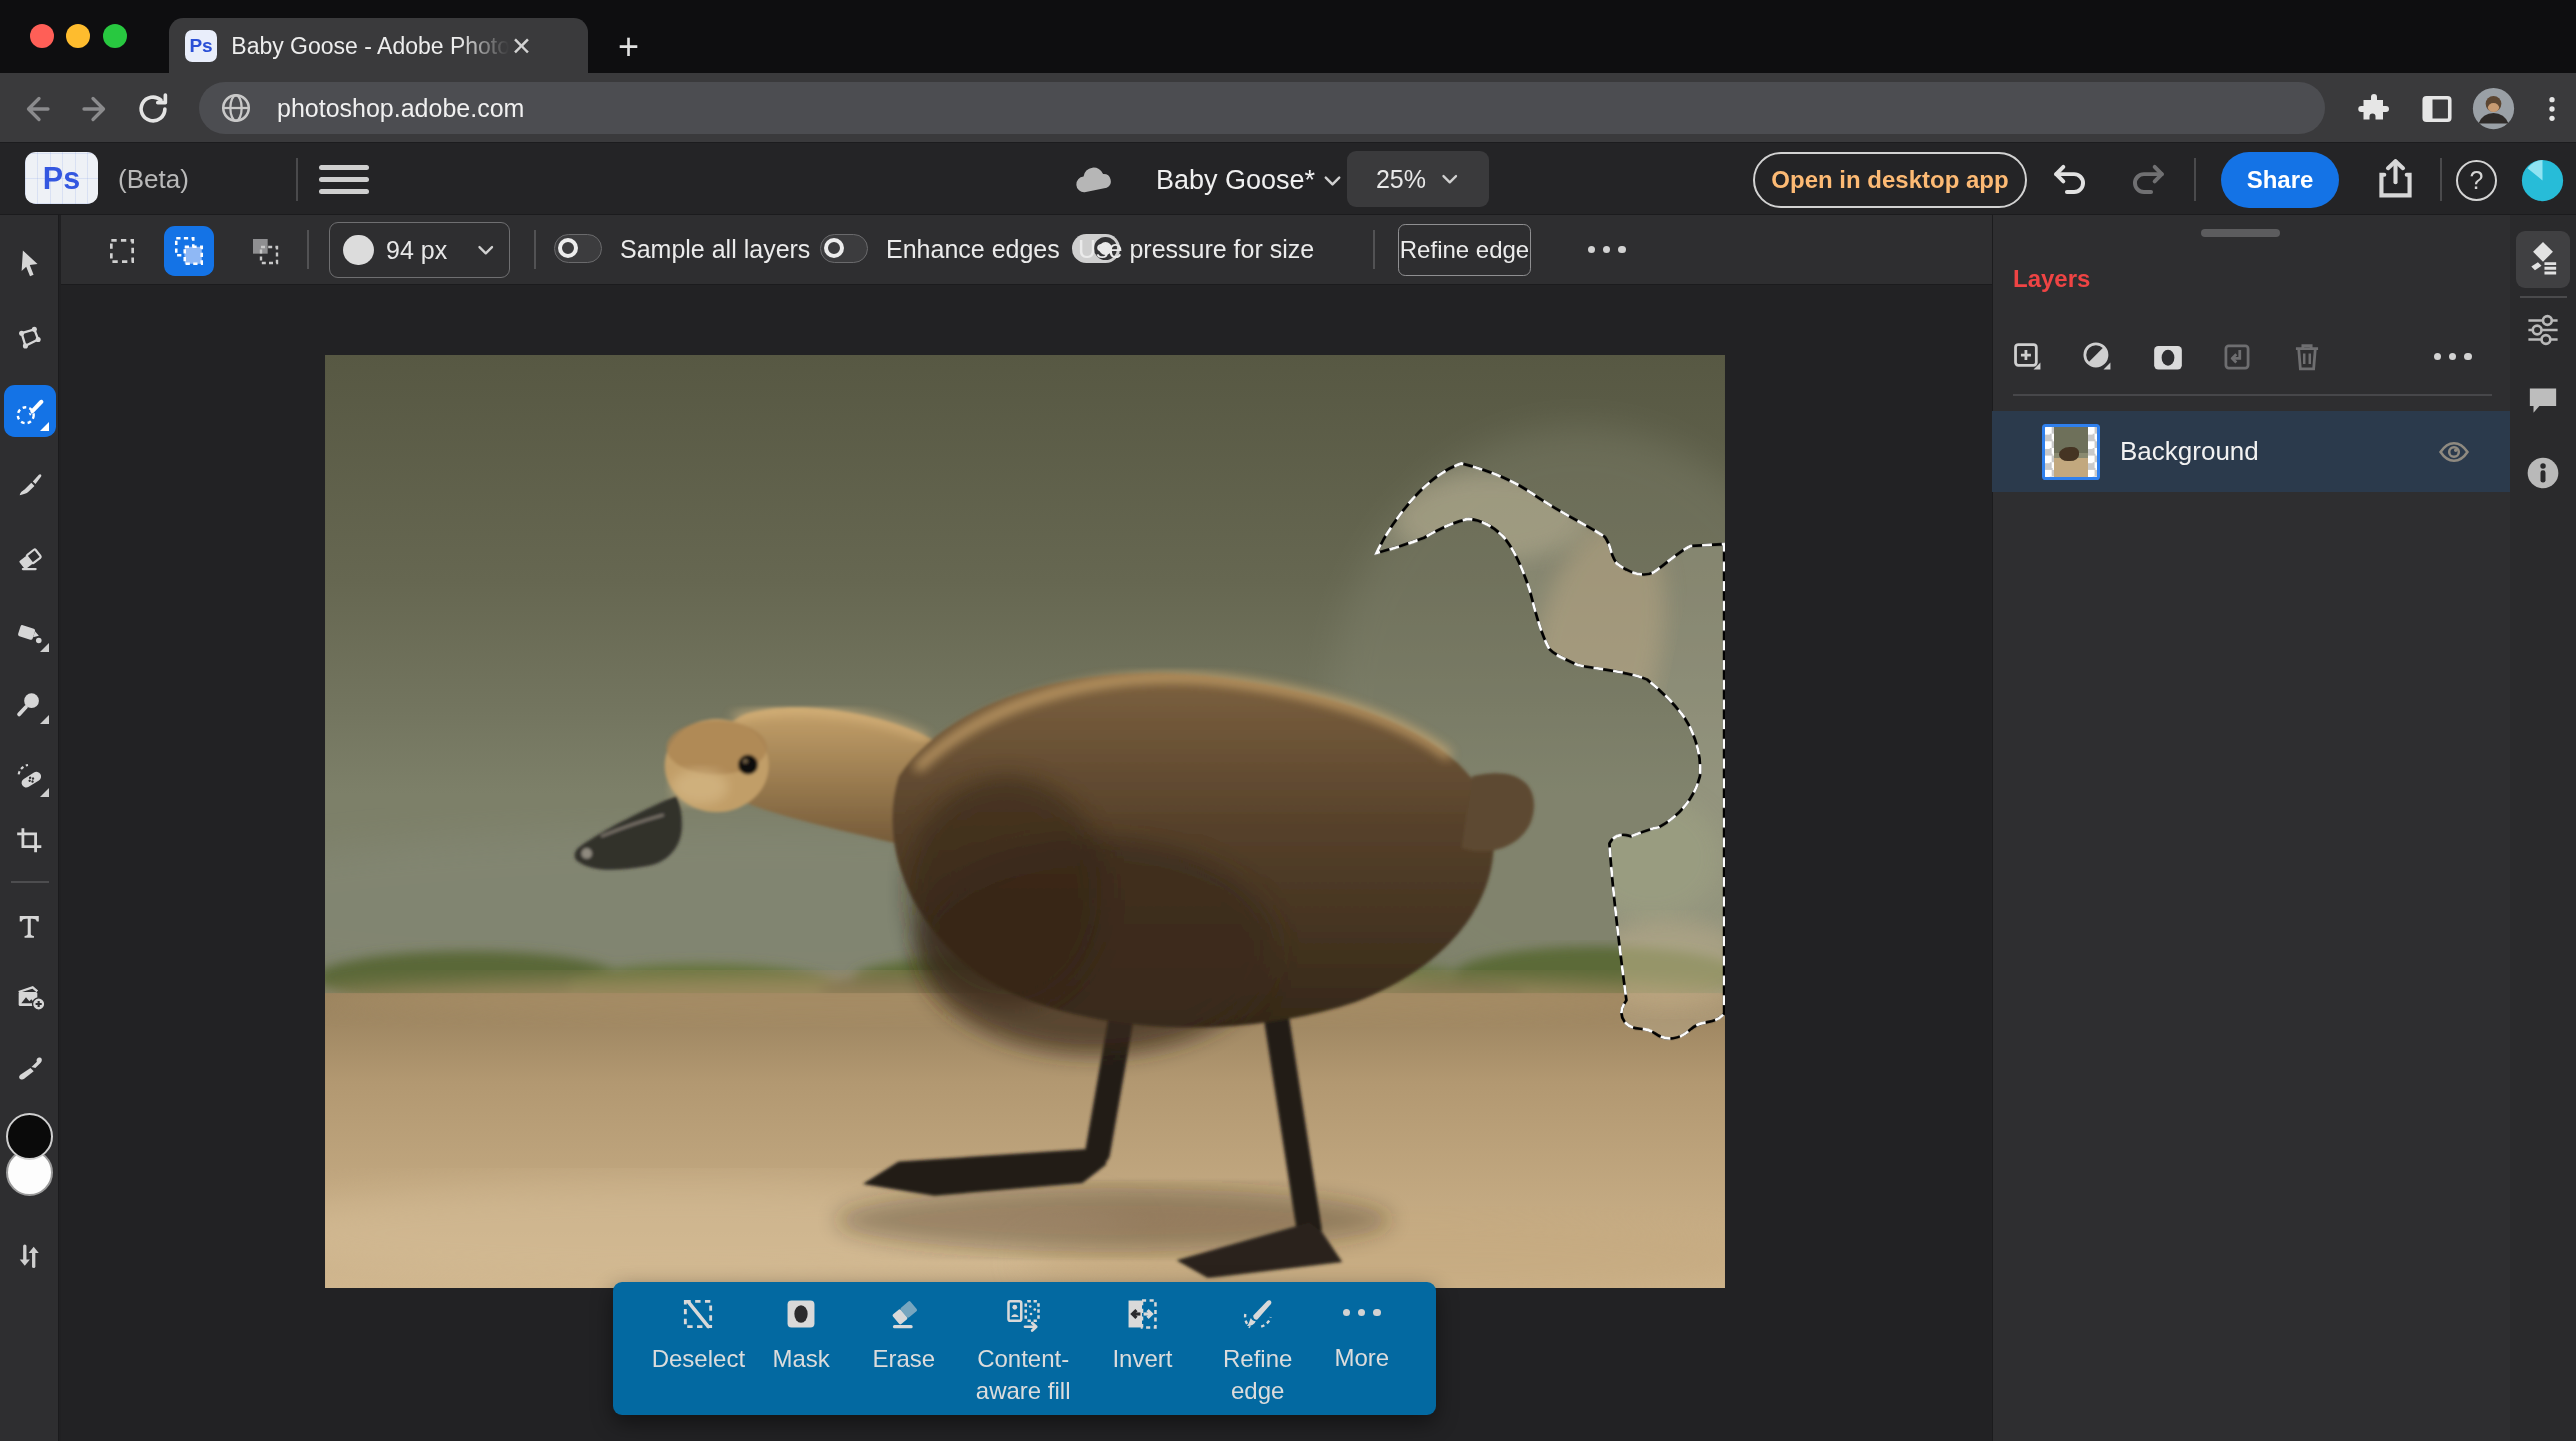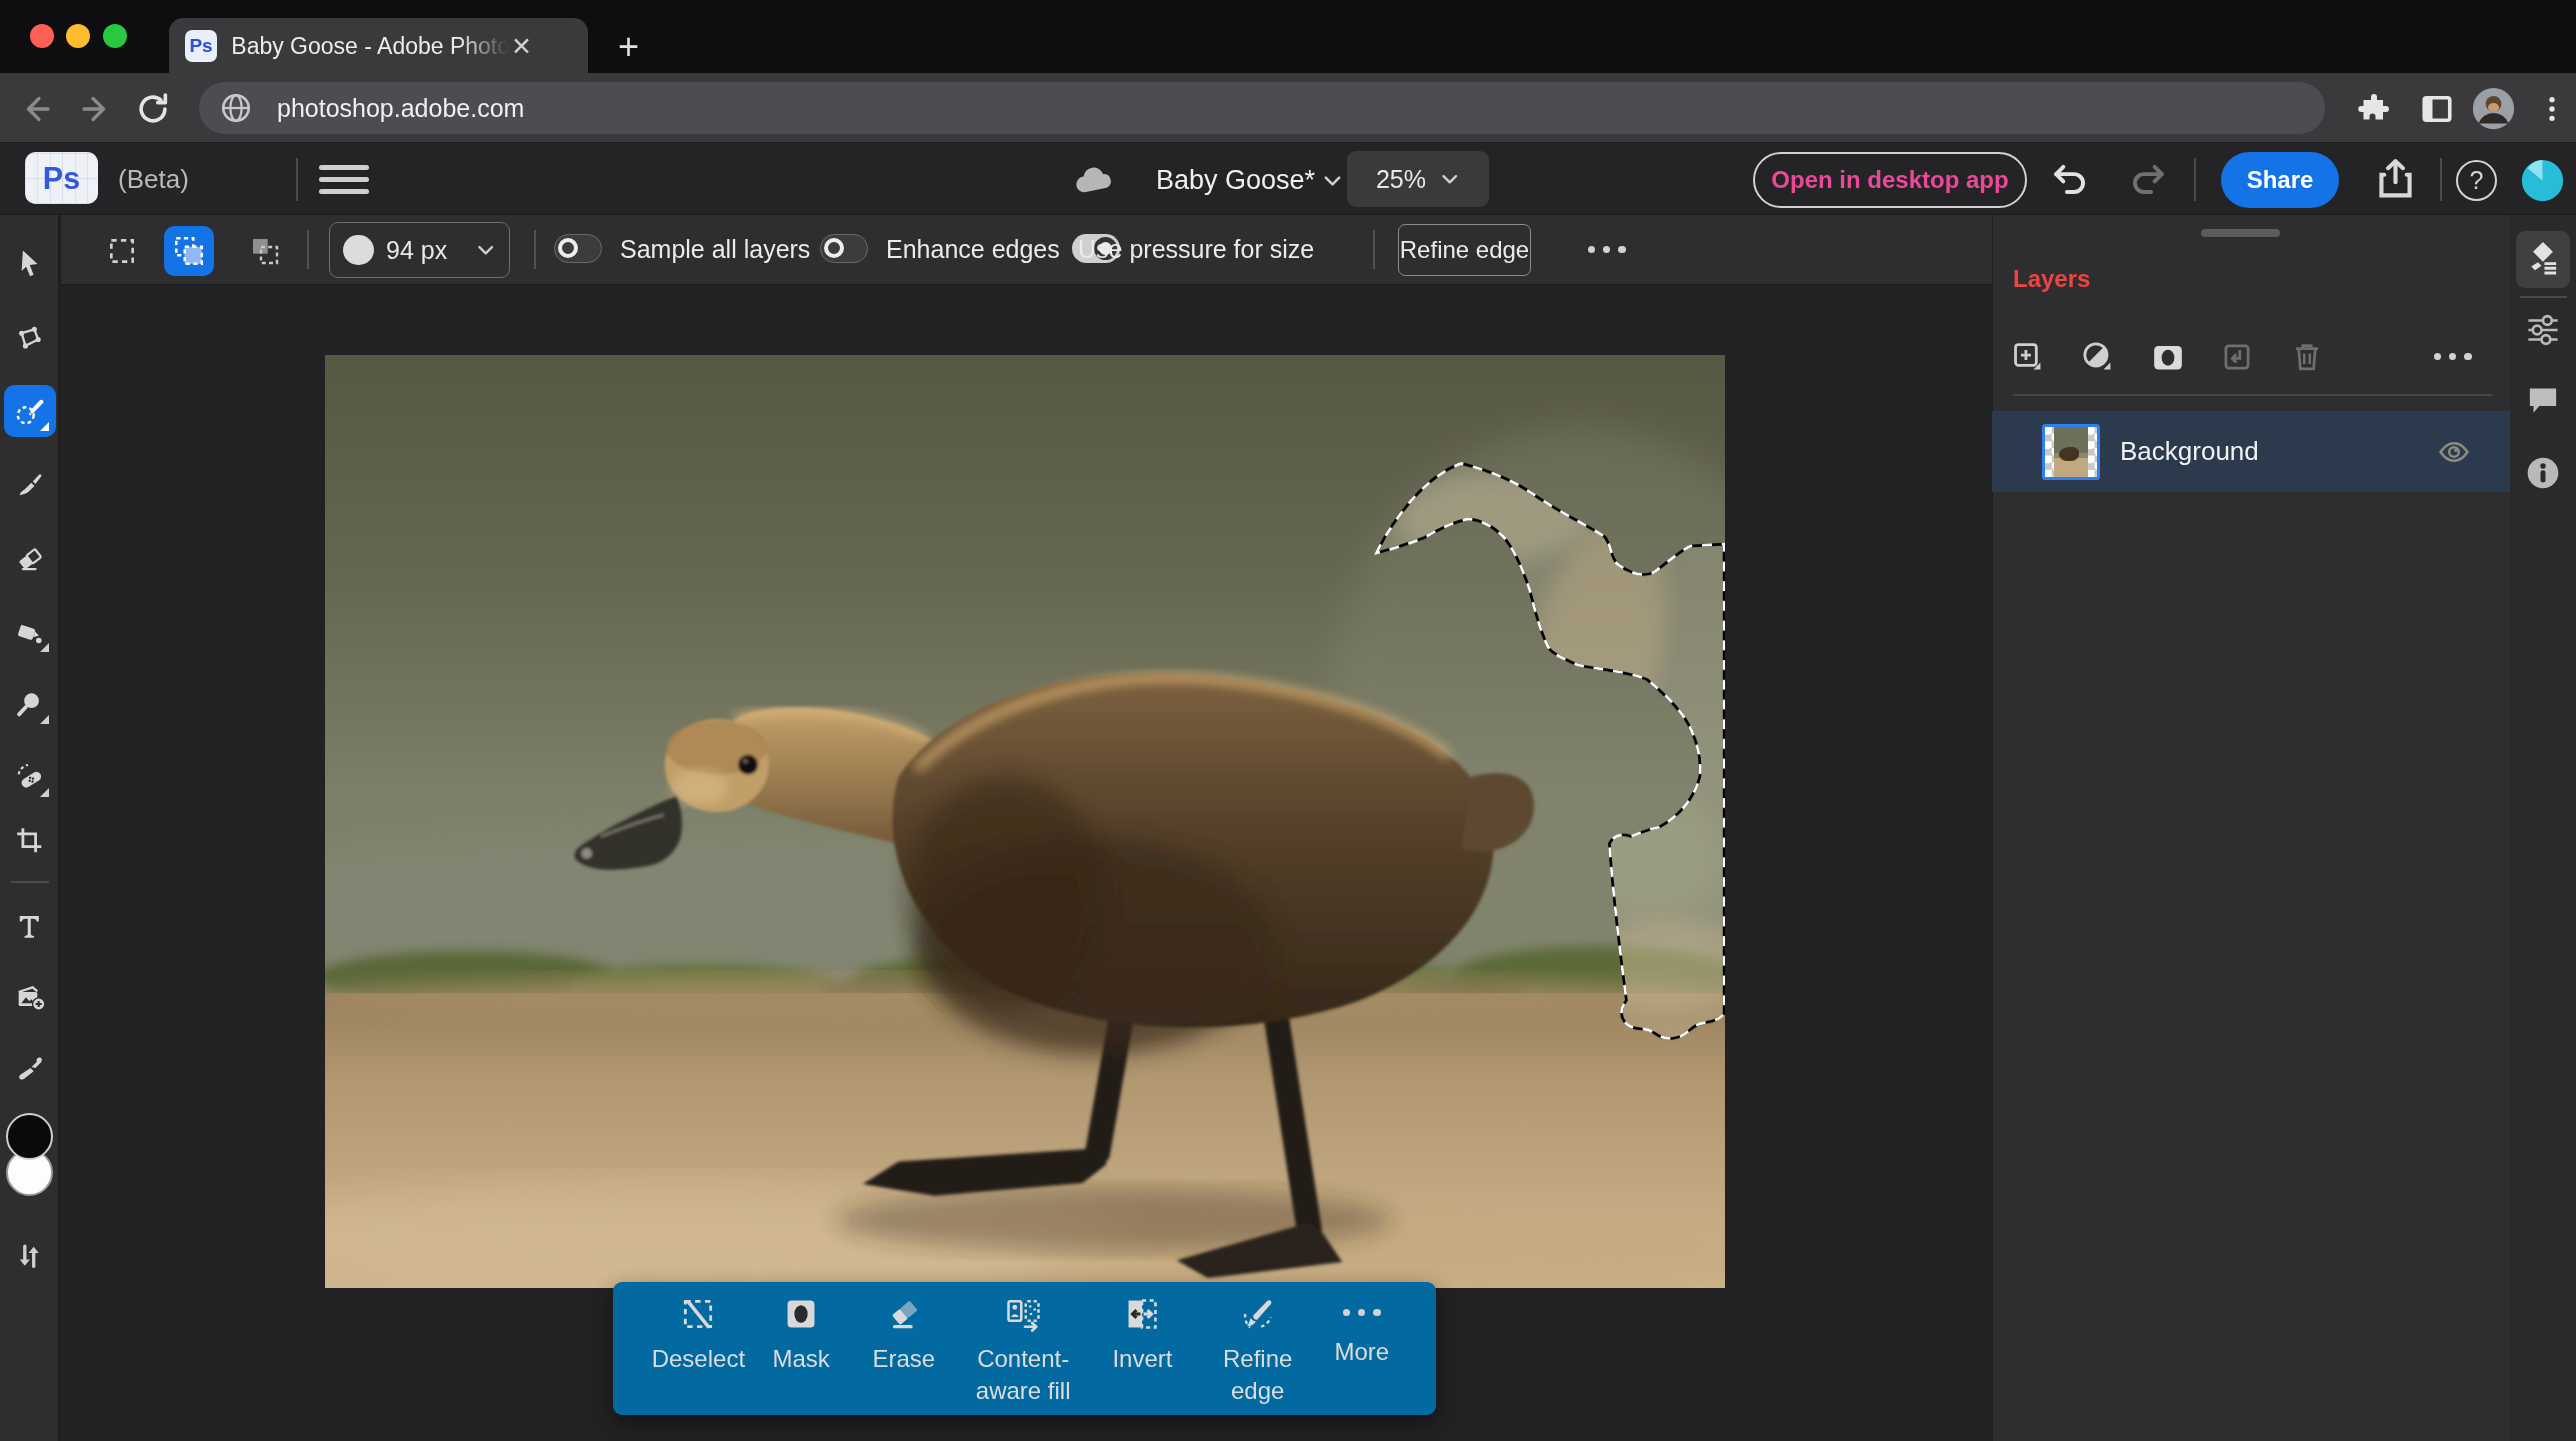--- a/index.html
+++ b/index.html
@@ -174,21 +174,21 @@
     <svg width="23" height="23" viewBox="0 0 24 24">
         <path d="M5 9 L12 16 L19 9" stroke="#d0d0d0" stroke-width="2.6" fill="none" stroke-linecap="round" stroke-linejoin="round"></path>
       </svg>
   </div>
   <div class="abs" id="zoombox">
     <span>25%</span>
     <svg width="21.5" height="21.5" viewBox="0 0 24 24">
         <path d="M5 9 L12 16 L19 9" stroke="#d0d0d0" stroke-width="2.6" fill="none" stroke-linecap="round" stroke-linejoin="round"></path>
       </svg>
   </div>
-  <div class="pillbtn" style="left:1753px;width:274px;border:2.7px solid #d2d2d2;color:#ec4899">Open in desktop app</div>
+  <div class="pillbtn" style="left:1753px;width:274px;border:2.7px solid #d2d2d2;color:#fdba74">Open in desktop app</div>
   <div class="abs" style="left:2049px;top:158px">
     <svg width="43" height="43" viewBox="0 0 24 24">
         <path d="M8 5 L4 9 L8 13" stroke="#e2e2e2" stroke-width="2.2" fill="none" stroke-linecap="round" stroke-linejoin="round"></path>
         <path d="M4 9 H14 a5 5 0 0 1 0 10 H10" stroke="#e2e2e2" stroke-width="2.2" fill="none" stroke-linecap="round"></path>
       </svg>
   </div>
   <div class="abs" style="left:2126px;top:158px">
     <svg width="43" height="43" viewBox="0 0 24 24">
         <path d="M16 5 L20 9 L16 13" stroke="#707072" stroke-width="2.2" fill="none" stroke-linecap="round" stroke-linejoin="round"></path>
         <path d="M20 9 H10 a5 5 0 0 0 0 10 H14" stroke="#707072" stroke-width="2.2" fill="none" stroke-linecap="round"></path>
@@ -519,21 +519,21 @@
           <path d="M14 20 A9 9 0 0 0 20 14" stroke="#d9d9d9" stroke-width="1.5" fill="none" stroke-dasharray="2.2 2"></path>
         </svg>
       <span class="ctxlabel">Refine edge</span>
     </div>
     <div class="ctxitem" style="width:90px">
       <div class="dots3" style="margin-top:14.3px">
           <i></i>
           <i></i>
           <i></i>
         </div>
-      <span class="ctxlabel" style="margin-top:20px">More</span>
+      <span class="ctxlabel" style="margin-top:26px">More</span>
     </div>
   </div>
 
   <div class="abs" id="layerspanel"></div>
   <div class="abs" id="draghandle"></div>
   <div class="abs" id="layerstitle">Layers</div>
 
   <div class="lpicon" style="left:2008px">
     <svg width="36" height="36" viewBox="0 0 26 26">
         <rect x="4" y="4" width="15" height="15" rx="2" stroke="#cfcfcf" stroke-width="2" fill="none"></rect>

